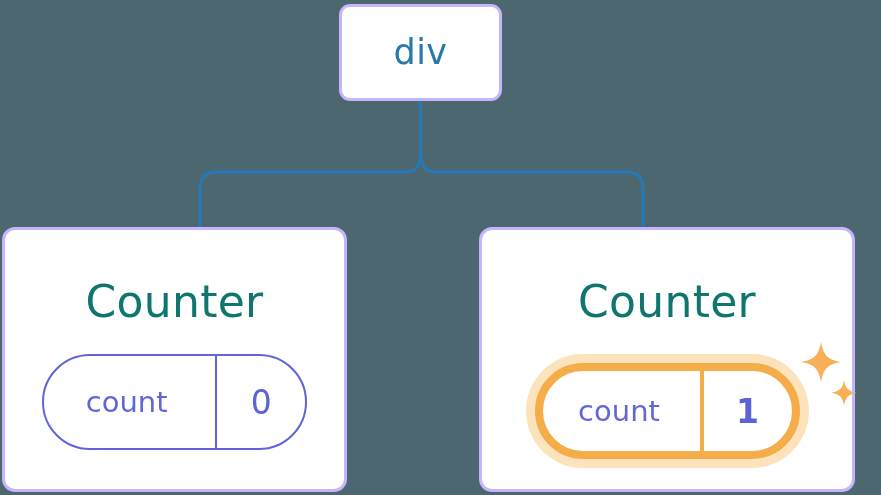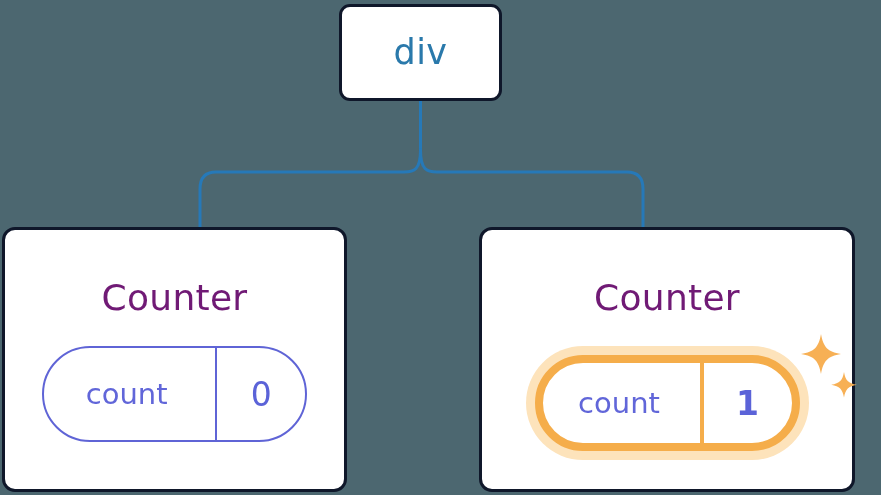--- a/index.html
+++ b/index.html
@@ -11,21 +11,21 @@
   }
   #stage{position:absolute;inset:0;width:881px;height:495px;}
 
   
   #connectors{position:absolute;left:0;top:0;width:881px;height:495px;}
 
   
   .card{
     position:absolute;
     background:#ffffff;
-    border:3px solid #0f172a;
+    border:3px solid #c4b5fd;
     border-radius:12px;
     box-sizing:border-box;
     display:flex;
     flex-direction:column;
     align-items:center;
     justify-content:center;
   }
   .root-card{
     left:339px;top:4px;width:163px;height:97px;
     border-radius:11px;
@@ -40,22 +40,22 @@
   .counter-card{
     top:227px;height:265px;
     border-radius:13px;
     justify-content:flex-start;
     padding-top:50px;
   }
   .card-left{left:2px;width:345px;}
   .card-right{left:479px;width:376px;}
 
   .card-title{
-    font-size:36px;
-    color:#701a75;
+    font-size:44px;
+    color:#0f766e;
     line-height:1;
     margin-bottom:30px;
     letter-spacing:.3px;
   }
 
   
   .pill-wrap{position:relative;display:flex;align-items:center;justify-content:center;}
 
   .pill{
     display:flex;

